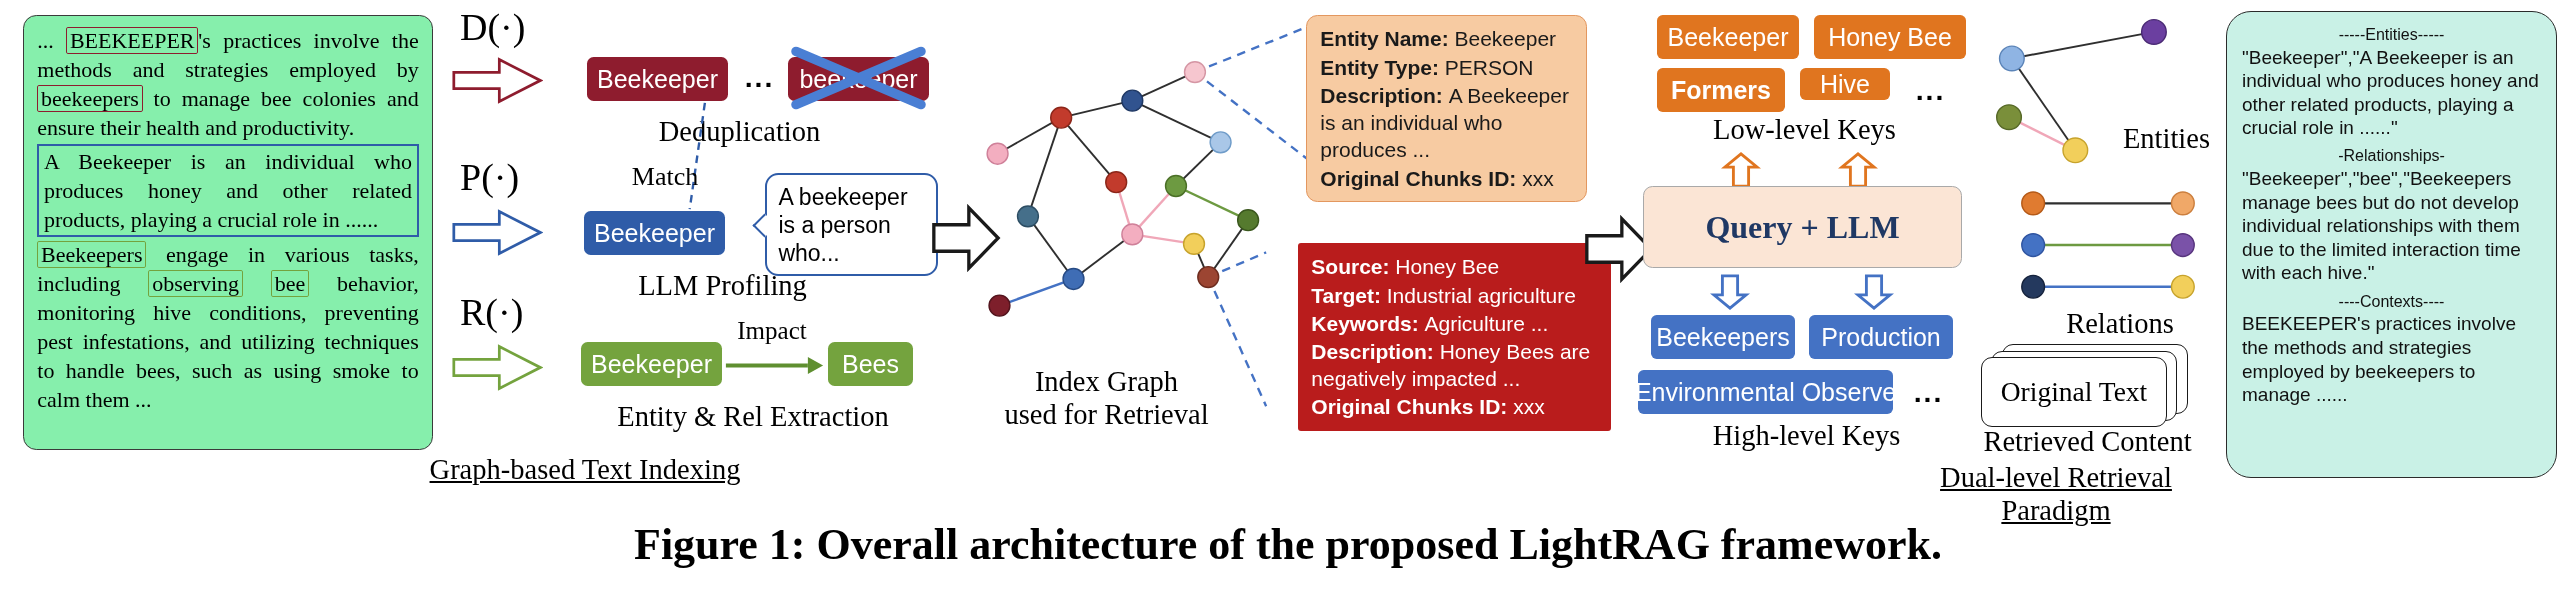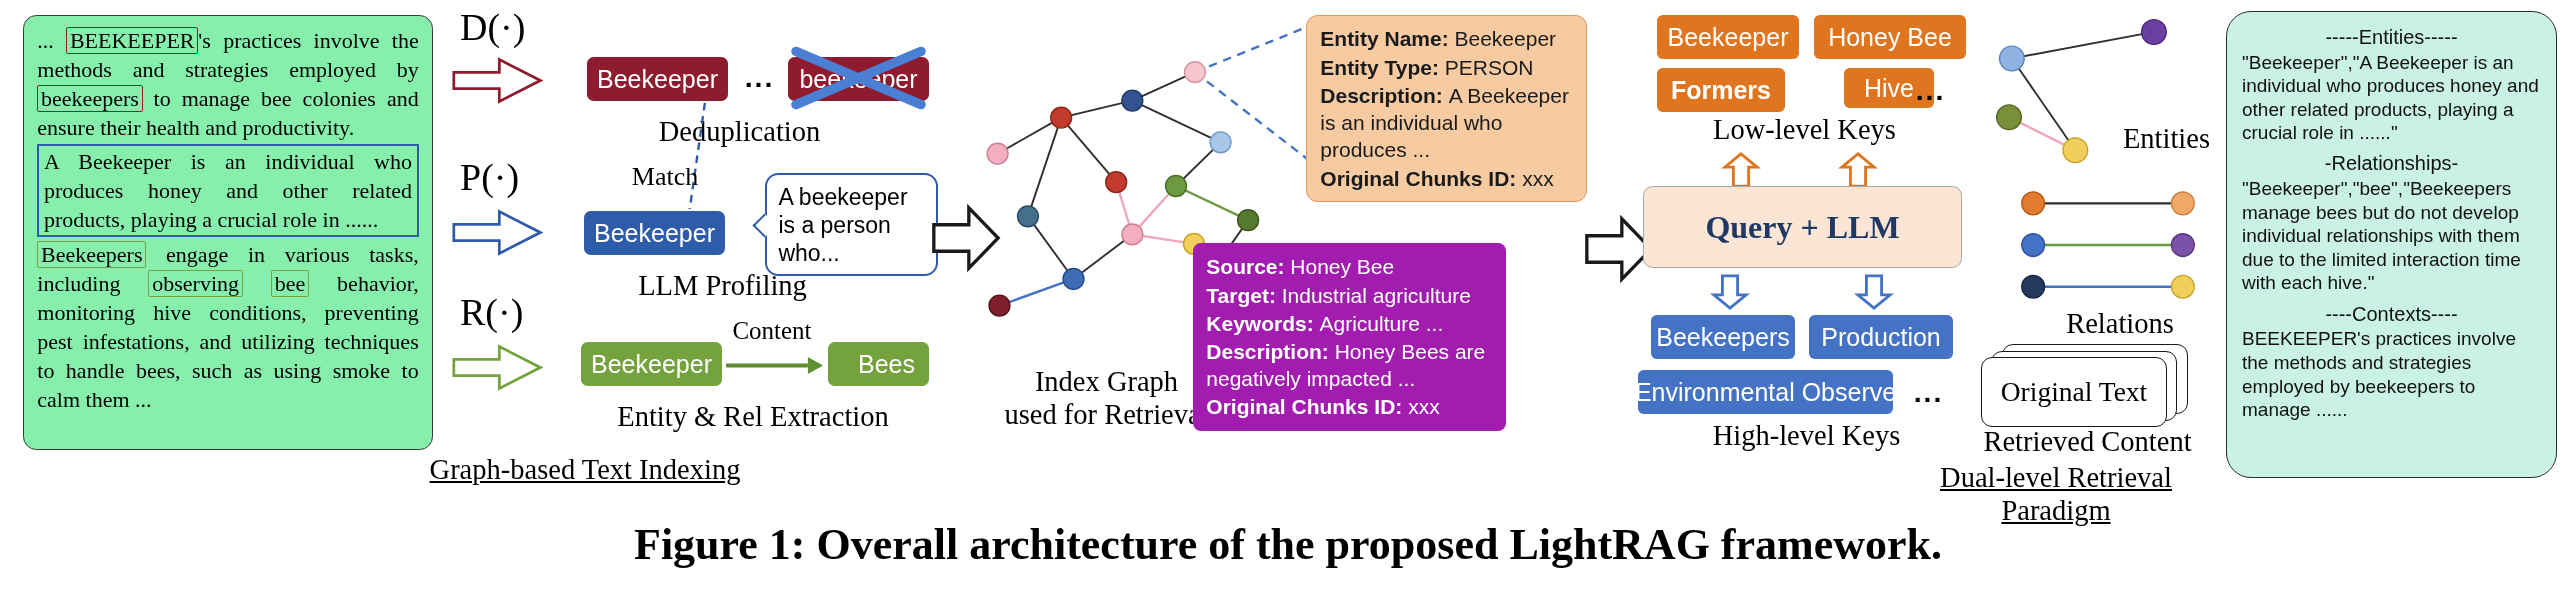--- a/index.html
+++ b/index.html
@@ -34,35 +34,35 @@
            border:2.8px solid #2f5ca8;border-radius:13.3px;padding:7.6px 11.4px;
            font:400 23px/1.22 "Liberation Sans",sans-serif;}
   .callout::before{content:"";position:absolute;left:-11.4px;top:42px;width:15px;height:15px;background:#fff;
            border-left:2.8px solid #2f5ca8;border-bottom:2.8px solid #2f5ca8;transform:rotate(45deg);}
 
   .card{position:absolute;box-sizing:border-box;font-family:"Liberation Sans",sans-serif;font-size:21px;line-height:1.3;}
   .card .ln{margin:0.9px 0;}
   .card b{font-weight:700;}
   .entitycard{left:1306px;top:15px;width:281px;background:#f7cba2;border:1.4px solid #e3975f;
               border-radius:11.4px;padding:8.5px 13.3px;color:#1a1a1a;}
-  .relationcard{left:1193px;top:243px;width:313px;background:#a21caf;border-radius:8px;
+  .relationcard{left:1298px;top:243px;width:313px;background:#b91c1c;border-radius:3px;
               padding:9.5px 13.3px;color:#fff;}
 
   .querybox{position:absolute;left:1643px;top:186px;width:317px;height:80px;background:#fbe5d5;
             border:1.4px solid #a9a9a9;border-radius:9.5px;display:flex;align-items:center;justify-content:center;
             font:700 32px "Liberation Serif",serif;color:#1f3864;}
 
   .otwrap{position:absolute;left:1981px;top:344px;width:213px;height:85px;}
   .ot{position:absolute;width:186px;height:70px;background:#fff;border:1.9px solid #1a1a1a;border-radius:11px;box-sizing:border-box;}
   .ot.front{display:flex;align-items:center;justify-content:center;font:400 27.5px "Liberation Serif",serif;}
 
   .panel{position:absolute;left:2226px;top:11.4px;width:331px;height:467px;box-sizing:border-box;
          background:#c9f1e6;border:1.9px solid #2b2b2b;border-radius:25px;padding:11.4px 15px;
          font-family:"Liberation Sans",sans-serif;color:#111;}
-  .panel .hd{text-align:center;font-size:20px;margin:1.9px 0;}
+  .panel .hd{text-align:center;font-size:16px;margin:1.9px 0;}
   .panel .bd{text-align:left;font-size:19px;line-height:1.24;margin:0 0 7.6px 0;}
 
   .caption{position:absolute;left:0;top:519px;width:2576px;text-align:center;
            font-family:"Liberation Serif",serif;font-size:44px;font-weight:bold;}
 </style>
 </head>
 <body>
 
 <div class="canvas">
 
@@ -97,26 +97,26 @@
   <svg class="abs" style="left:665px;top:101px;" width="57" height="112" viewBox="0 0 60 118">
     <line x1="42" y1="2" x2="26" y2="114" stroke="#2f5ca8" stroke-width="2.5" stroke-dasharray="8 6"></line>
   </svg>
   <div class="flabel" style="left:613px;top:162px;width:104px;font-size:26px;">Match</div>
 
   <div class="badge blue" style="left:584px;top:211px;width:141px;height:44px;">Beekeeper</div>
   <div class="callout">A beekeeper is a person who...</div>
   <div class="flabel" style="left:580px;top:270px;width:285px;">LLM Profiling</div>
 
   <div class="badge green" style="left:581px;top:342px;width:141px;height:44px;">Beekeeper</div>
-  <div class="flabel" style="left:719px;top:317px;width:106px;font-size:25px;">Content</div>
+  <div class="flabel" style="left:719px;top:317px;width:106px;font-size:25px;">Impact</div>
   <svg class="abs" style="left:724px;top:353px;" width="101" height="25" viewBox="0 0 106 26">
     <line x1="2" y1="13" x2="88" y2="13" stroke="#5f8f30" stroke-width="4"></line>
     <polygon points="88,4 104,13 88,22" fill="#5f8f30"></polygon>
   </svg>
-  <div class="badge green" style="left:828px;top:342px;width:85px;height:44px;padding-left:16px;">Bees</div>
+  <div class="badge green" style="left:828px;top:342px;width:85px;height:44px;">Bees</div>
   <div class="flabel" style="left:587px;top:401px;width:332px;">Entity &amp; Rel Extraction</div>
 
   <div class="flabel u" style="left:418px;top:454px;width:334px;">Graph-based Text Indexing</div>
 
   <svg class="abs" style="left:931px;top:198px;" width="70" height="80" viewBox="0 0 74 84">
     <polygon points="3,28 40,28 40,10 71,42 40,74 40,56 3,56" fill="#fff" stroke="#1a1a1a" stroke-width="3.5"></polygon>
   </svg>
 
   <svg class="abs" style="left:969px;top:0;" width="655" height="446" viewBox="0 0 690 470">
     <g stroke="#4472c4" stroke-width="2.5" stroke-dasharray="9 7" fill="none">
@@ -182,21 +182,21 @@
     <div class="ln"><b>Original Chunks ID: </b><span>xxx</span></div>
   </div>
 
   <svg class="abs" style="left:1584px;top:209px;" width="70" height="80" viewBox="0 0 74 84">
     <polygon points="3,28 40,28 40,10 71,42 40,74 40,56 3,56" fill="#fff" stroke="#1a1a1a" stroke-width="3.5"></polygon>
   </svg>
 
   <div class="badge orange" style="left:1657px;top:15px;width:142px;height:44px;">Beekeeper</div>
   <div class="badge orange" style="left:1814px;top:15px;width:152px;height:44px;">Honey Bee</div>
   <div class="badge orange" style="left:1657px;top:68px;width:128px;height:44px;font-weight:bold;">Formers</div>
-  <div class="badge orange" style="left:1800px;top:68px;width:90px;height:40px;margin-left:44px;">Hive</div>
+  <div class="badge orange" style="left:1800px;top:68px;width:90px;height:32px;">Hive</div>
   <div class="ellipsis" style="left:1904px;top:76px;width:53px;">...</div>
   <div class="flabel" style="left:1681px;top:114px;width:247px;">Low-level Keys</div>
 
   <svg class="abs" style="left:1721px;top:150px;" width="40" height="38" viewBox="0 0 42 40">
     <polygon points="13,38 13,18 4,18 21,4 38,18 29,18 29,38" fill="#fff" stroke="#e0751f" stroke-width="3"></polygon>
   </svg>
   <svg class="abs" style="left:1838px;top:150px;" width="40" height="38" viewBox="0 0 42 40">
     <polygon points="13,38 13,18 4,18 21,4 38,18 29,18 29,38" fill="#fff" stroke="#e0751f" stroke-width="3"></polygon>
   </svg>
 

